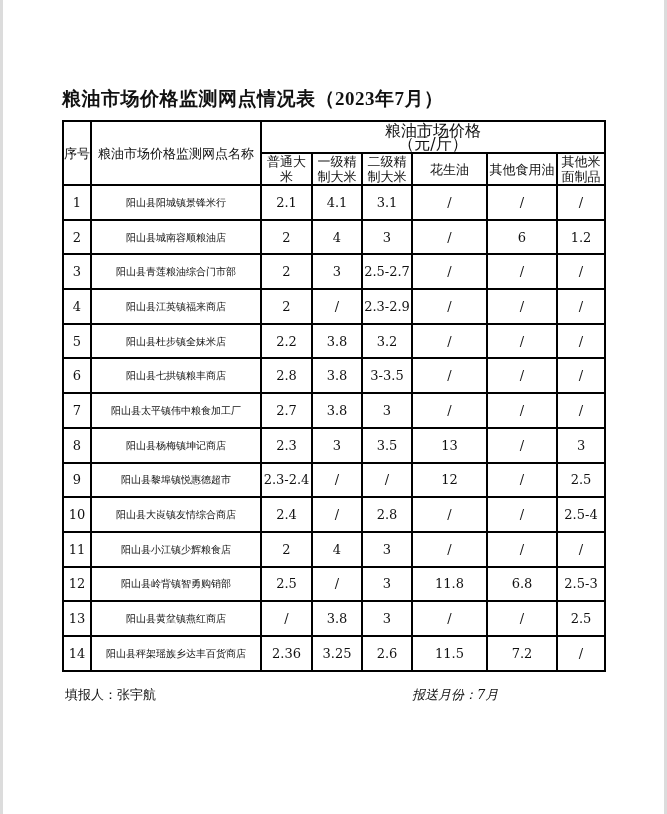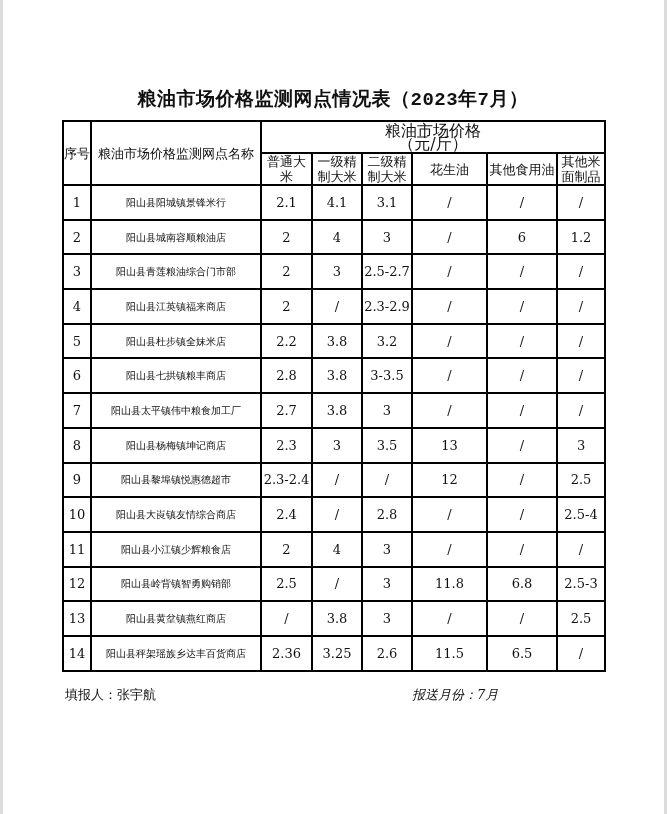--- a/index.html
+++ b/index.html
@@ -3,22 +3,22 @@
 <meta charset="utf-8">
 <style>
   html, body { margin: 0; padding: 0; }
   body {
     width: 667px; height: 814px; background: #ffffff; position: relative; overflow: hidden;
     font-family: "DejaVu Serif", "Liberation Serif", serif; color: #111;
   }
   .edge-left { position: absolute; left: 0; top: 0; width: 3px; height: 814px; background: #dcdcdc; }
   .edge-right { position: absolute; right: 0; top: 0; width: 3px; height: 814px; background: #dcdcdc; }
   .title {
-    position: absolute; left: 62px; width: 542px; top: 86px; text-align: center;
-    font-family: Liberation Mono, monospace; font-weight: bold; font-size: 19px; letter-spacing: 0.5px;
+    position: absolute; left: 62px; width: 542px; top: 86px; text-align: left;
+    font-family: Liberation Serif, serif; font-weight: bold; font-size: 19px; letter-spacing: 0.5px;
   }
   table {
     position: absolute; left: 62px; top: 120px; border-collapse: collapse;
     table-layout: fixed; width: 542px;
   }
   td, th {
     border: 2px solid #000; text-align: center; vertical-align: middle; padding: 0;
     font-weight: normal; font-size: 13px; line-height: 15px;
   }
   th { font-size: 13px; }
@@ -216,20 +216,20 @@
         <td class="num">/</td>
         <td class="num">2.5</td>
       </tr>
       <tr class="row">
         <td class="seq">14</td>
         <td class="name">阳山县秤架瑶族乡达丰百货商店</td>
         <td class="num">2.36</td>
         <td class="num">3.25</td>
         <td class="num">2.6</td>
         <td class="num">11.5</td>
-        <td class="num">6.5</td>
+        <td class="num">7.2</td>
         <td class="num">/</td>
       </tr>
     </tbody>
 </table>
 
 <div class="footer-left">填报人：张宇航</div>
 <div class="footer-right">报送月份：7月</div>
 
 </body></html>

